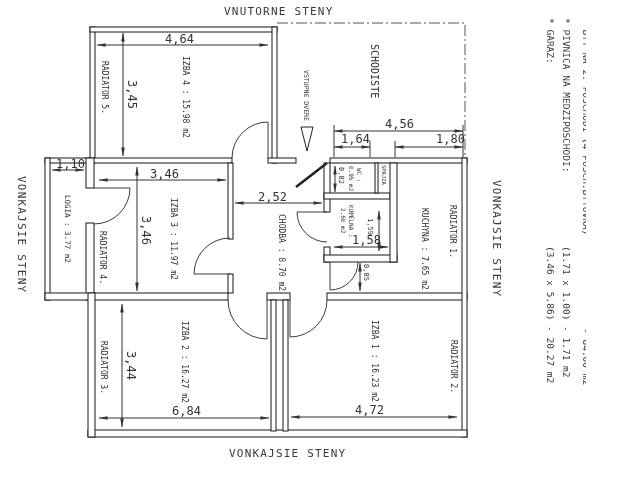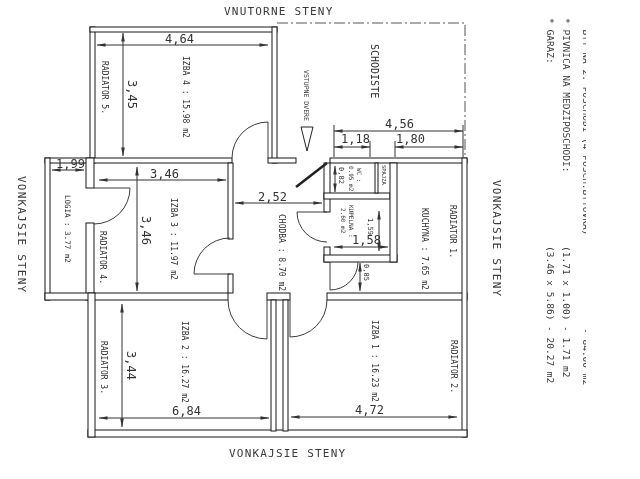--- a/index.html
+++ b/index.html
@@ -116,31 +116,31 @@
   <span class="lbl vt" style="left:380px;top:165px;font-size:5.5px;">SPAJZA</span>
 
   <span class="lbl vt room" style="left:448px;top:205px;">RADIATOR 1.</span>
   <span class="lbl vt room" style="left:449px;top:340px;">RADIATOR 2.</span>
   <span class="lbl vt room" style="left:99px;top:341px;">RADIATOR 3.</span>
   <span class="lbl vt room" style="left:98px;top:231px;">RADIATOR 4.</span>
   <span class="lbl vt room" style="left:100px;top:61px;">RADIATOR 5.</span>
 
   <span class="lbl dim" style="left:165px;top:33px;">4,64</span>
   <span class="lbl dim vt" style="left:126px;top:80px;">3,45</span>
-  <span class="lbl dim" style="left:56px;top:158px;">1,99</span>
+  <span class="lbl dim" style="left:56px;top:158px;">1,10</span>
   <span class="lbl dim" style="left:150px;top:168px;">3,46</span>
   <span class="lbl dim vt" style="left:140px;top:216px;">3,46</span>
   <span class="lbl dim" style="left:258px;top:191px;">2,52</span>
   <span class="lbl dim vt" style="left:337px;top:167px;font-size:7px;">0,82</span>
   <span class="lbl dim" style="left:352px;top:234px;">1,58</span>
   <span class="lbl dim vt" style="left:366px;top:218px;font-size:7px;">1,59</span>
   <span class="lbl dim vt" style="left:362px;top:264px;font-size:7px;">0,85</span>
   <span class="lbl dim" style="left:385px;top:118px;">4,56</span>
-  <span class="lbl dim" style="left:341px;top:133px;">1,18</span>
-  <span class="lbl dim" style="left:396px;top:133px;">1,80</span>
+  <span class="lbl dim" style="left:341px;top:133px;">1,64</span>
+  <span class="lbl dim" style="left:436px;top:133px;">1,80</span>
   <span class="lbl dim vt" style="left:125px;top:351px;">3,44</span>
   <span class="lbl dim" style="left:172px;top:405px;">6,84</span>
   <span class="lbl dim" style="left:355px;top:404px;">4,72</span>
 
   <span class="lbl vt note" style="left:599px;top:18px;">DALSIE UDAJE:</span>
   <span class="lbl vt note" style="left:581px;top:18px;">* BYT NA 2. POSCHODI (4 POSCH.BYTOVKA)</span>
   <span class="lbl vt note" style="left:581px;top:328px;">- 84.00 m2</span>
   <span class="lbl vt note" style="left:561px;top:18px;">* PIVNICA NA MEDZIPOSCHODI:</span>
   <span class="lbl vt note" style="left:561px;top:246px;">(1.71 x 1.00) - 1.71 m2</span>
   <span class="lbl vt note" style="left:545px;top:18px;">* GARAZ:</span>

